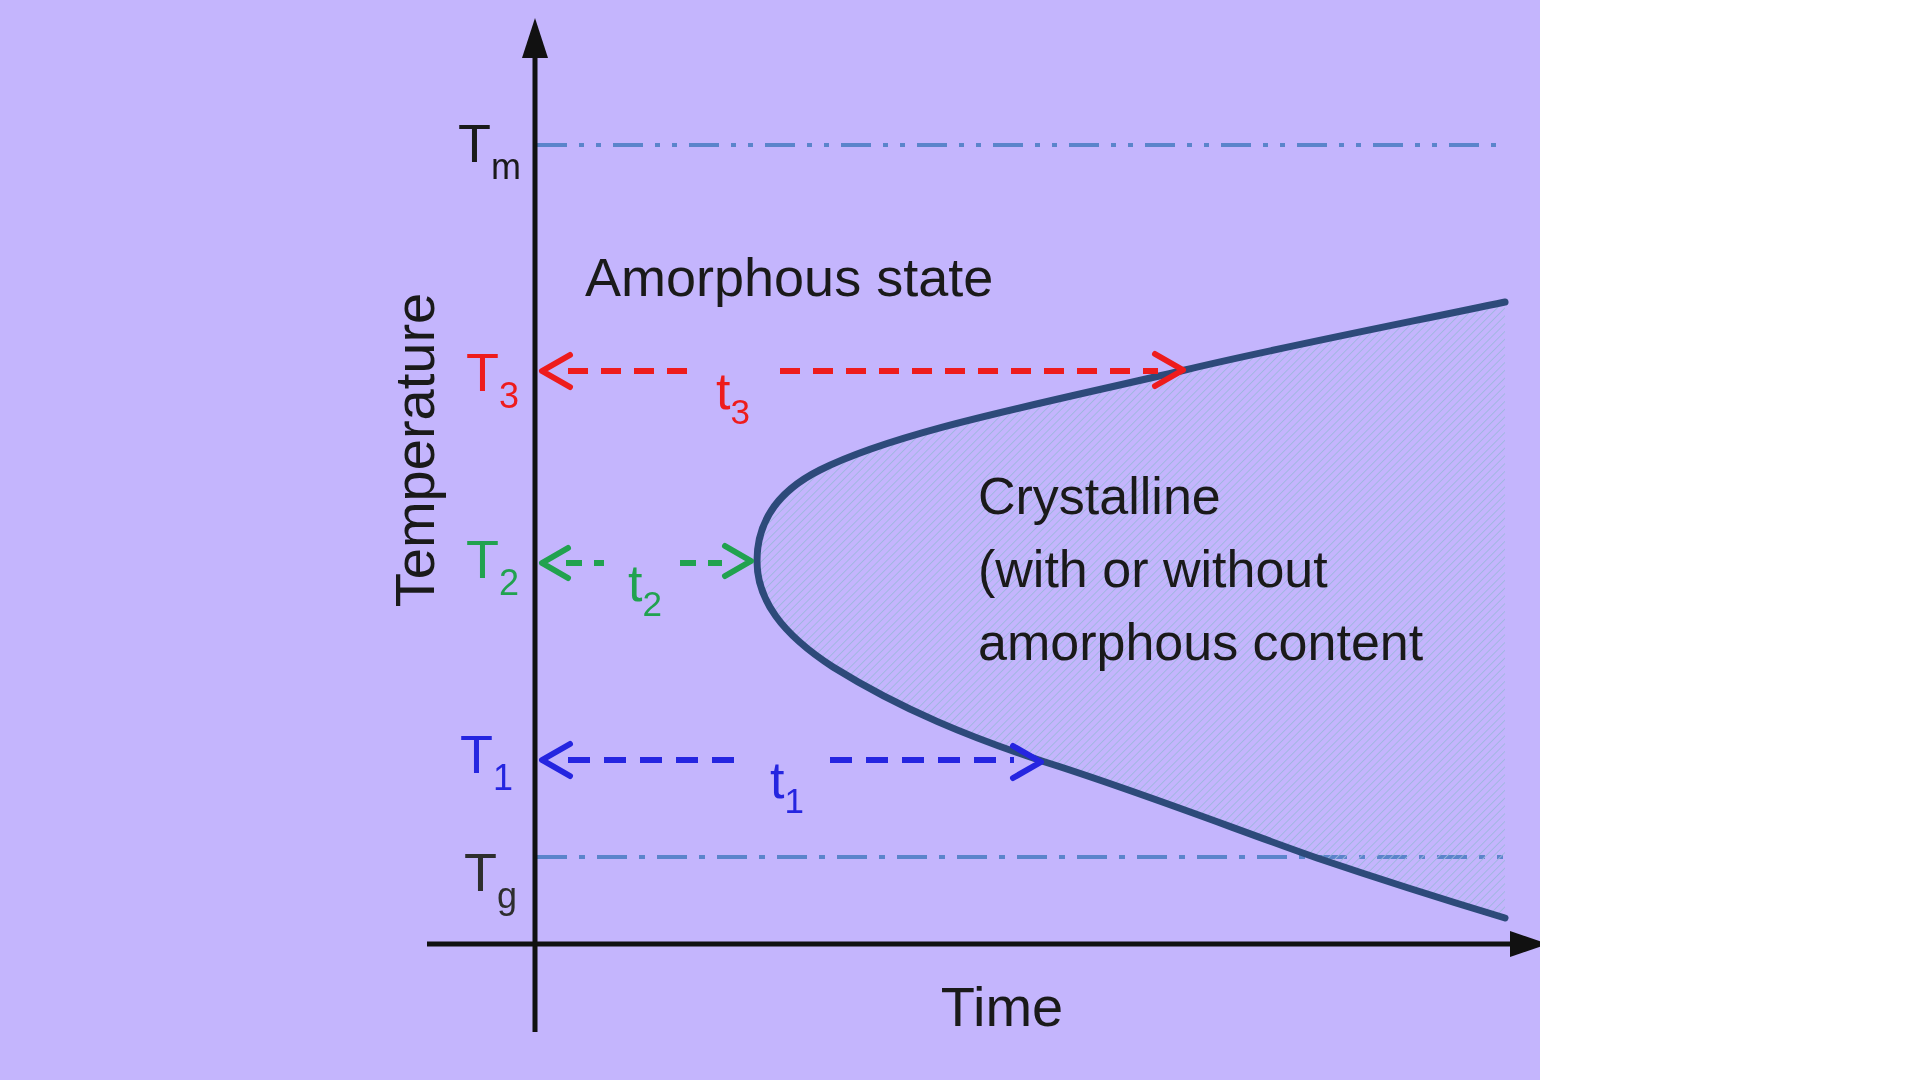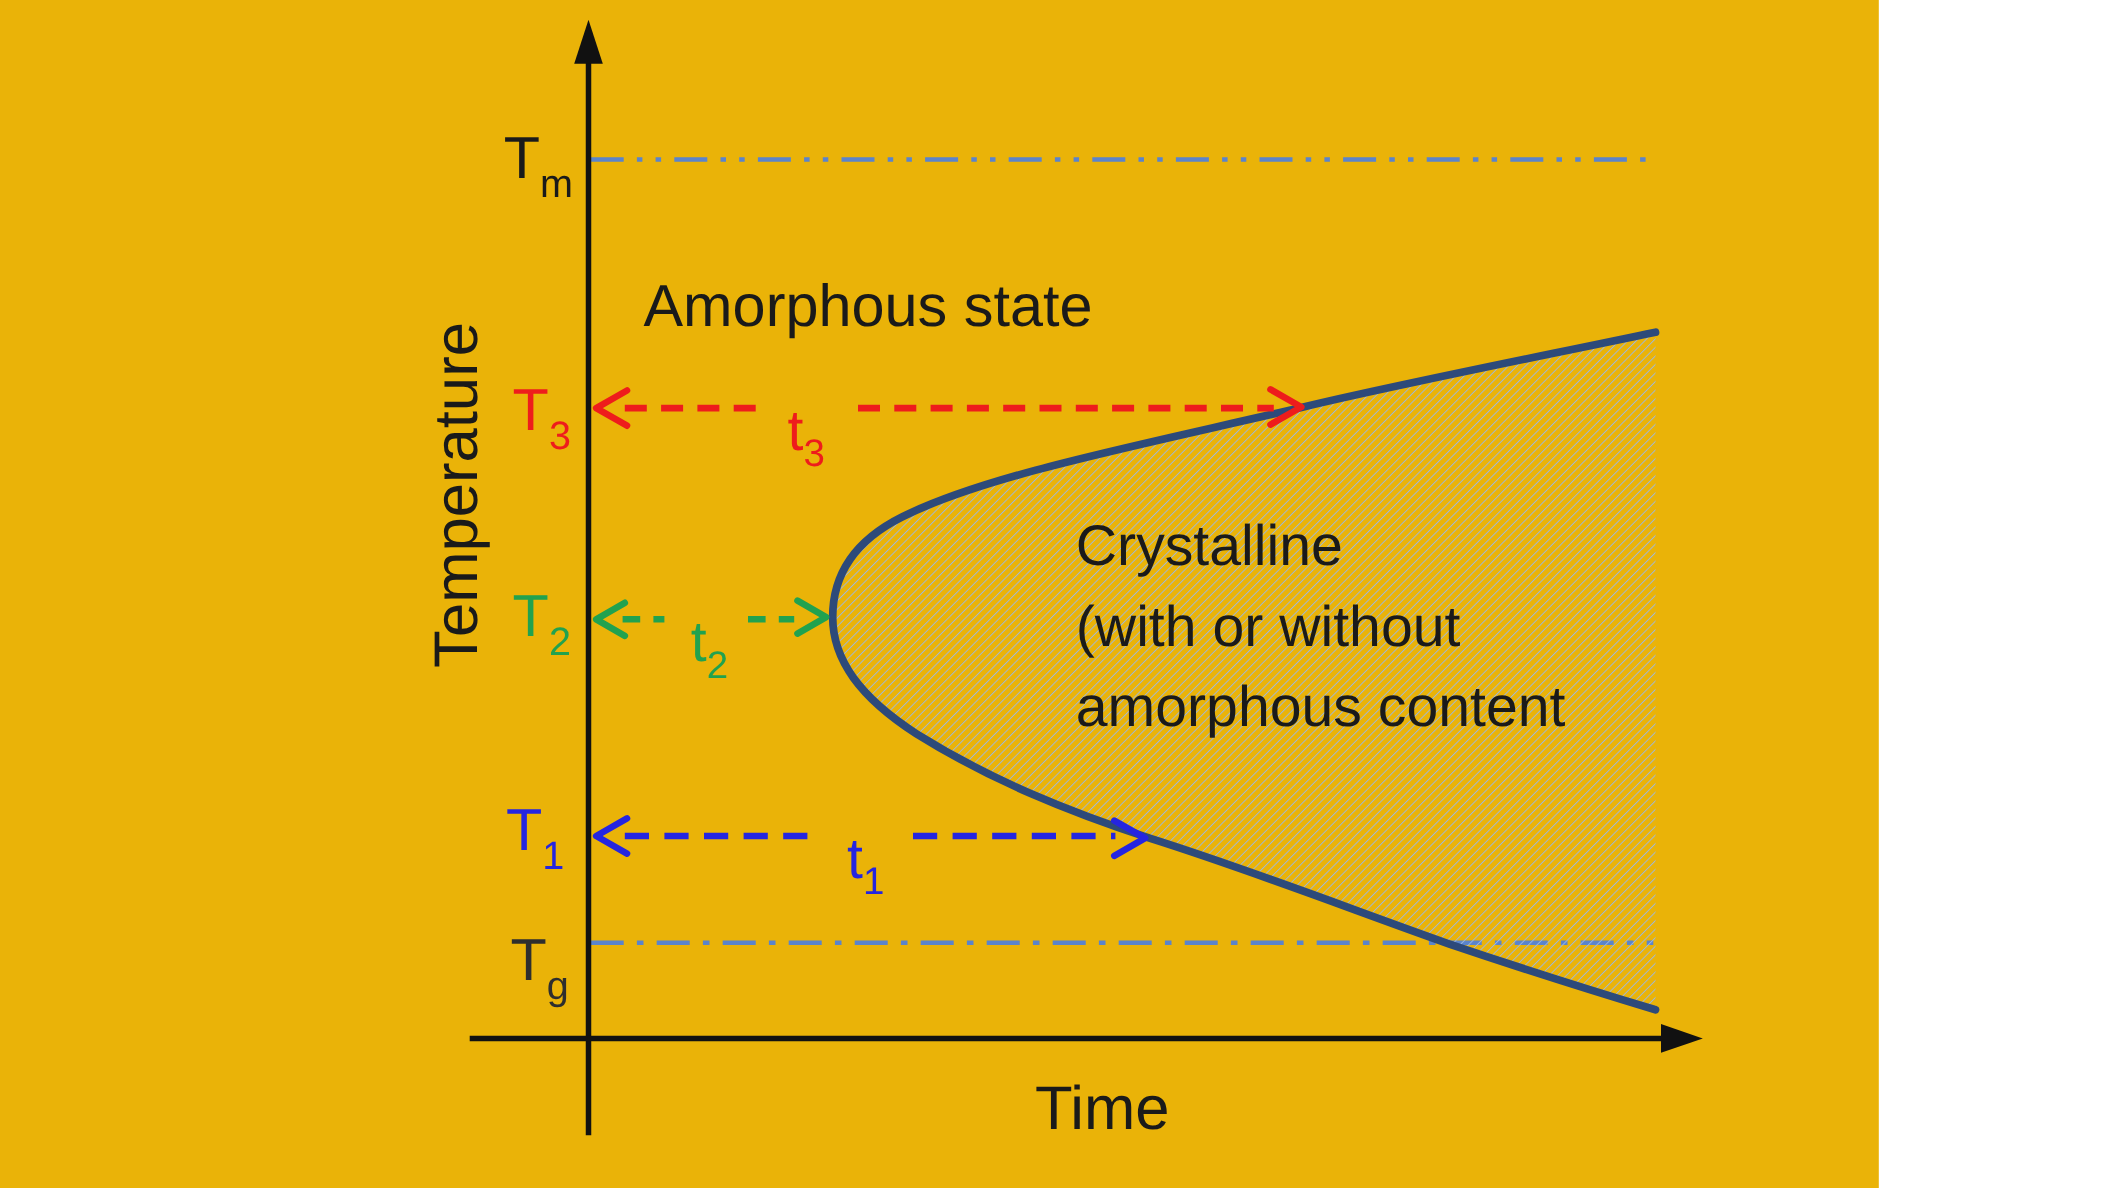--- a/index.html
+++ b/index.html
@@ -1,20 +1,20 @@
 <!DOCTYPE html>
 <html style="--axis: #111111; --guide_blue: #5b84cb; --region_border: #2d4a7a; --region_hatch: #9db7dd; --red: #ee1c1c; --green: #21a24f; --blue: #2525e0; --text: #1a1a1a; --tg_text: #2e2e2e;"><head>
 <meta charset="utf-8">
 <style>
   :root{
     --axis:#111111; --guide_blue:#5b84cb; --region_border:#2d4a7a; --region_hatch:#9db7dd;
     --red:#ee1c1c; --green:#21a24f; --blue:#2525e0; --text:#1a1a1a; --tg_text:#2e2e2e;
   }
   html,body{margin:0;padding:0;background:#ffffff;}
-  .stage{position:relative;width:1708px;height:1080px;background:#eab308;overflow:hidden;}
+  .stage{position:relative;width:1540px;height:1080px;background:#c4b5fd;overflow:hidden;}
   svg{position:absolute;left:0;top:0;}
   text{font-family:"Liberation Sans", sans-serif;}
   .lbl-main{font-size:54px;}
   .lbl-sub{font-size:36px;}
   .ann-main{font-size:52px;}
   .ann-sub{font-size:35px;}
   .zone-label{font-size:54px;fill:var(--text);}
   .crys-label{font-size:52px;fill:var(--text);}
   .axis-label{font-size:56px;fill:var(--text);}
 </style>

